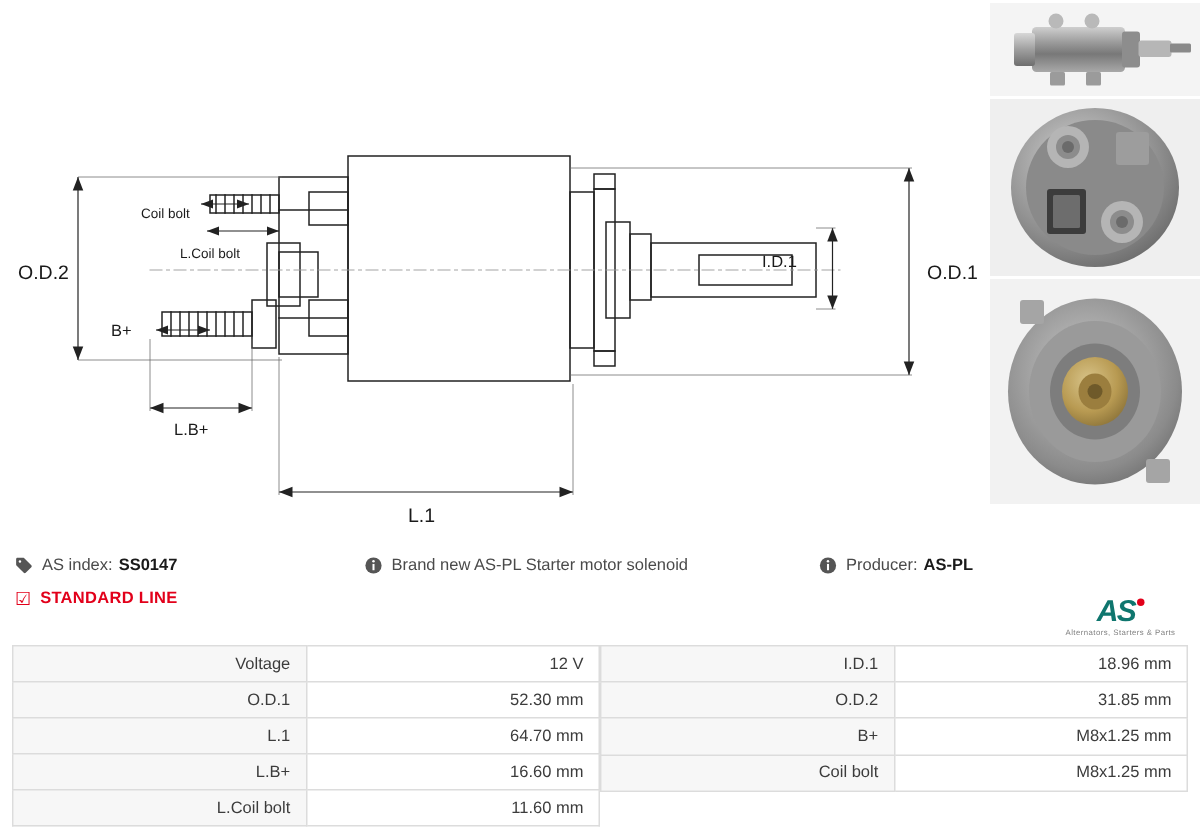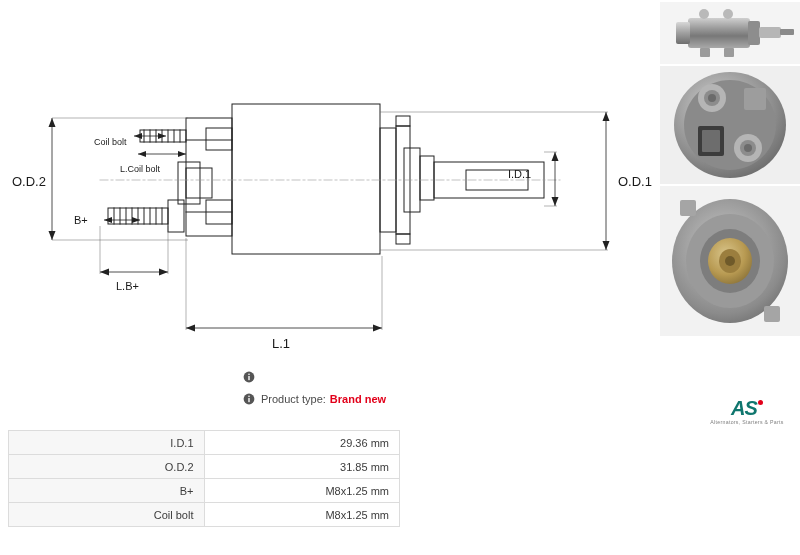--- a/index.html
+++ b/index.html
@@ -356,60 +356,103 @@
           <rect x="20" y="14" width="16" height="16" rx="2" fill="#a5a5a5"></rect>
           <rect x="104" y="120" width="16" height="16" rx="2" fill="#a5a5a5"></rect>
         </svg>
       </div>
 
     </div>
   </div>
 
   <div class="info">
 
+    <div class="info-col col-1">
+      <div class="info-line">
+        <span class="ic">
+          <svg width="12" height="12" viewBox="0 0 16 16">
+              <path d="M1 7.2V2.2c0-.7.5-1.2 1.2-1.2h5c.3 0 .6.1.8.3l6.5 6.5c.5.5.5 1.2 0 1.7l-5 5c-.5.5-1.2.5-1.7 0L1.3 8c-.2-.2-.3-.5-.3-.8z" fill="#555"></path>
+              <circle cx="4.4" cy="4.4" r="1.1" fill="#fff"></circle>
+            </svg>
+        </span>
+        <span class="lbl">AS index:</span>
+        <span class="val">SS0147</span>
+      </div>
+      <div class="info-line">
+        <span class="chk">☑</span>
+        <span class="std-line">STANDARD LINE</span>
+      </div>
+    </div>
 
     <div class="info-col col-2">
       <div class="info-line">
         <span class="ic">
           <svg width="12" height="12" viewBox="0 0 16 16">
               <circle cx="8" cy="8" r="7.2" fill="#555"></circle>
               <rect x="7.1" y="6.6" width="1.8" height="5.6" fill="#fff"></rect>
               <circle cx="8" cy="4.3" r="1.1" fill="#fff"></circle>
             </svg>
         </span>
-      </div>
+        <span class="lbl">Brand new AS-PL Starter motor solenoid</span>
+      </div>
+    </div>
+
+    <div class="info-col col-3">
       <div class="info-line">
         <span class="ic">
           <svg width="12" height="12" viewBox="0 0 16 16">
               <circle cx="8" cy="8" r="7.2" fill="#555"></circle>
               <rect x="7.1" y="6.6" width="1.8" height="5.6" fill="#fff"></rect>
               <circle cx="8" cy="4.3" r="1.1" fill="#fff"></circle>
             </svg>
         </span>
-        <span class="lbl">Product type:</span>
-        <span class="val red">Brand new</span>
-      </div>
-    </div>
-
+        <span class="lbl">Producer:</span>
+        <span class="val">AS-PL</span>
+      </div>
+    </div>
   </div>
 
   <div class="logo">
     <div class="logo-mark">
       <span>AS</span><span class="dot"></span>
     </div>
     <div class="logo-sub">Alternators, Starters &amp; Parts</div>
   </div>
 
   <div class="specs">
-
     <table class="spec-table">
       <tbody>
         <tr>
+          <td class="k">Voltage</td>
+          <td class="v">12 V</td>
+        </tr>
+        <tr>
+          <td class="k">O.D.1</td>
+          <td class="v">52.30 mm</td>
+        </tr>
+        <tr>
+          <td class="k">L.1</td>
+          <td class="v">64.70 mm</td>
+        </tr>
+        <tr>
+          <td class="k">L.B+</td>
+          <td class="v">16.60 mm</td>
+        </tr>
+        <tr>
+          <td class="k">L.Coil bolt</td>
+          <td class="v">11.60 mm</td>
+        </tr>
+      </tbody>
+    </table>
+
+    <table class="spec-table">
+      <tbody>
+        <tr>
           <td class="k">I.D.1</td>
-          <td class="v">29.36 mm</td>
+          <td class="v">18.96 mm</td>
         </tr>
         <tr>
           <td class="k">O.D.2</td>
           <td class="v">31.85 mm</td>
         </tr>
         <tr>
           <td class="k">B+</td>
           <td class="v">M8x1.25 mm</td>
         </tr>
         <tr>

